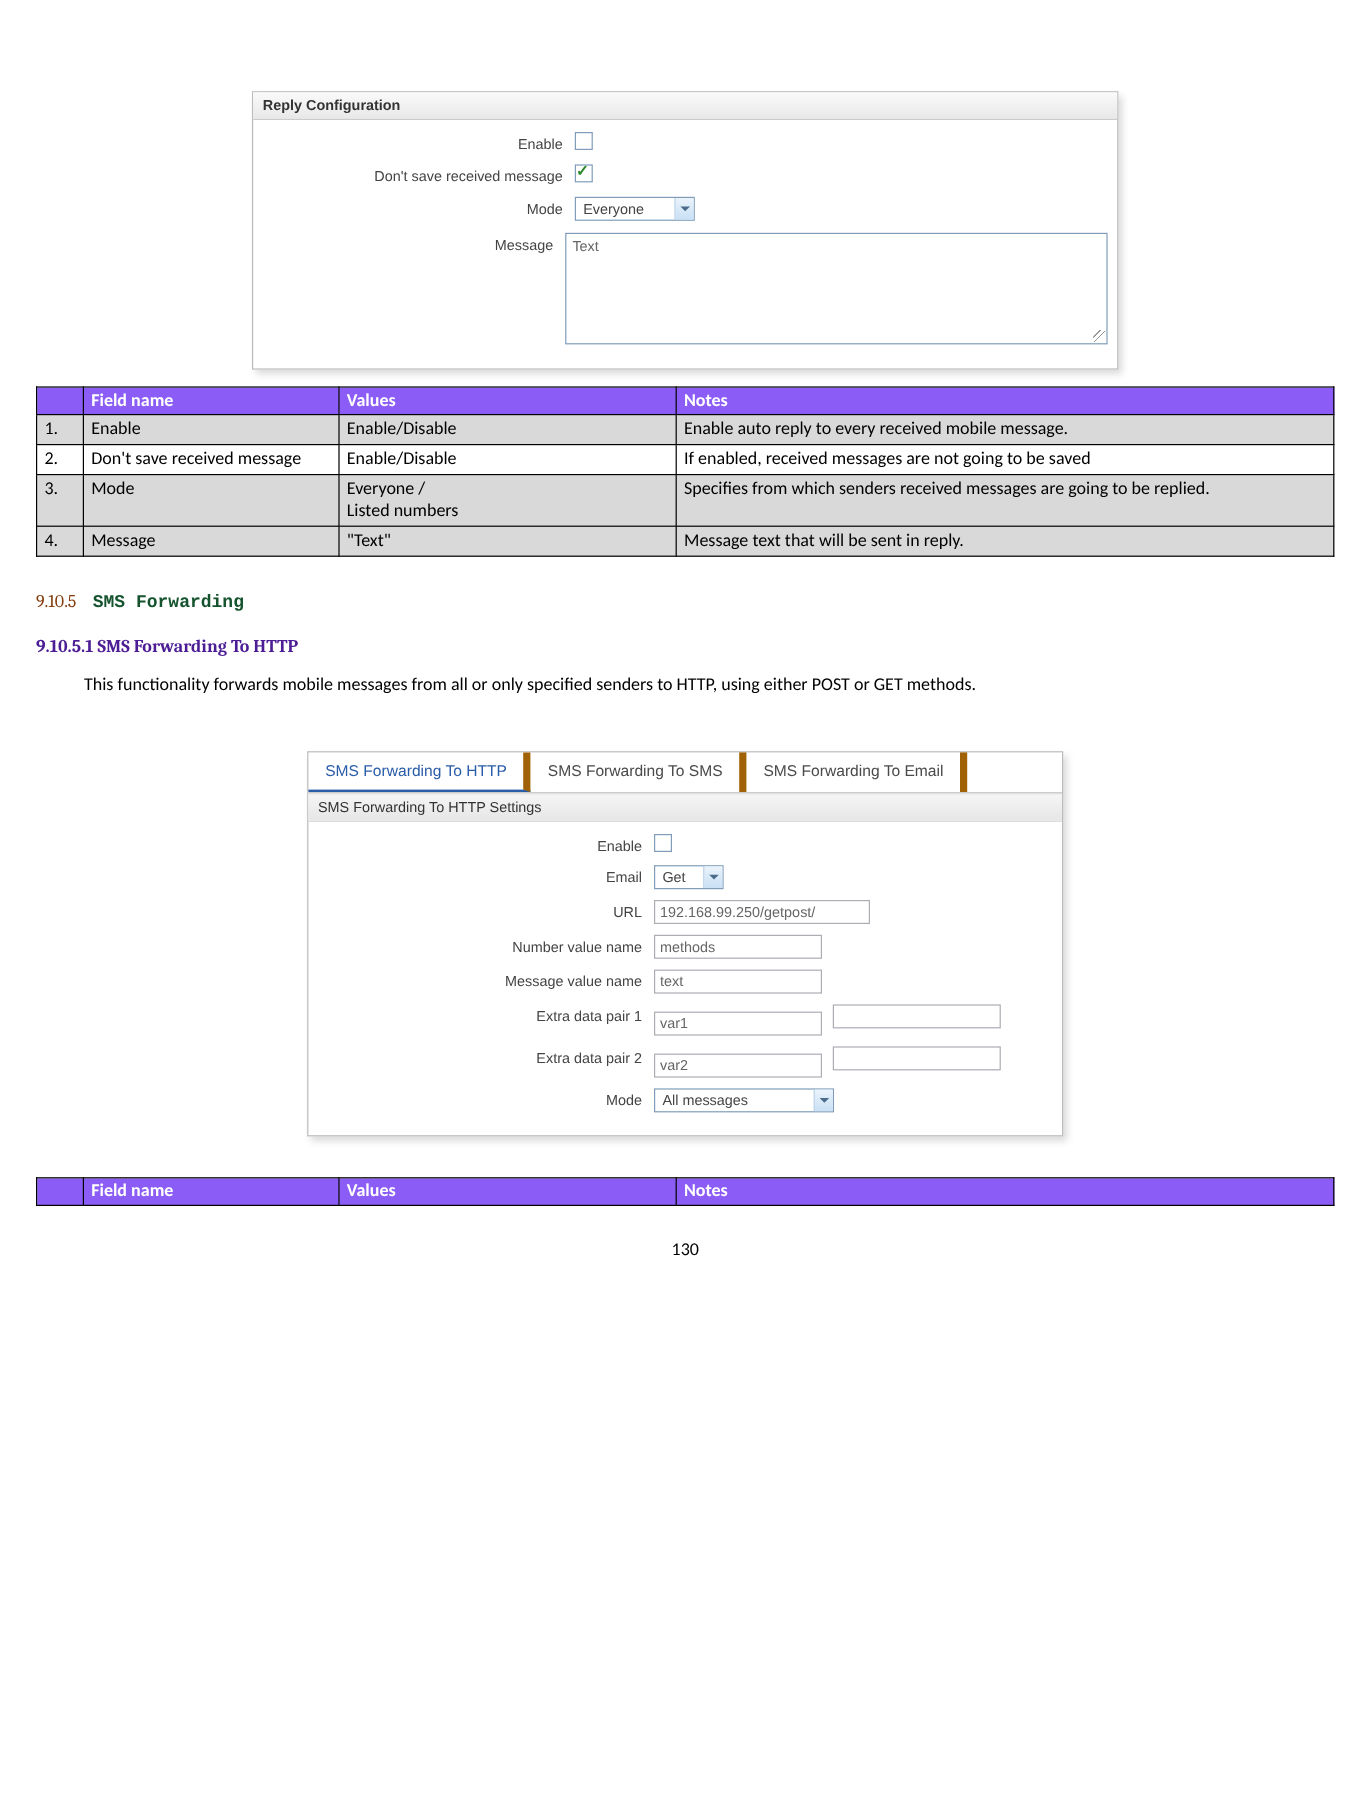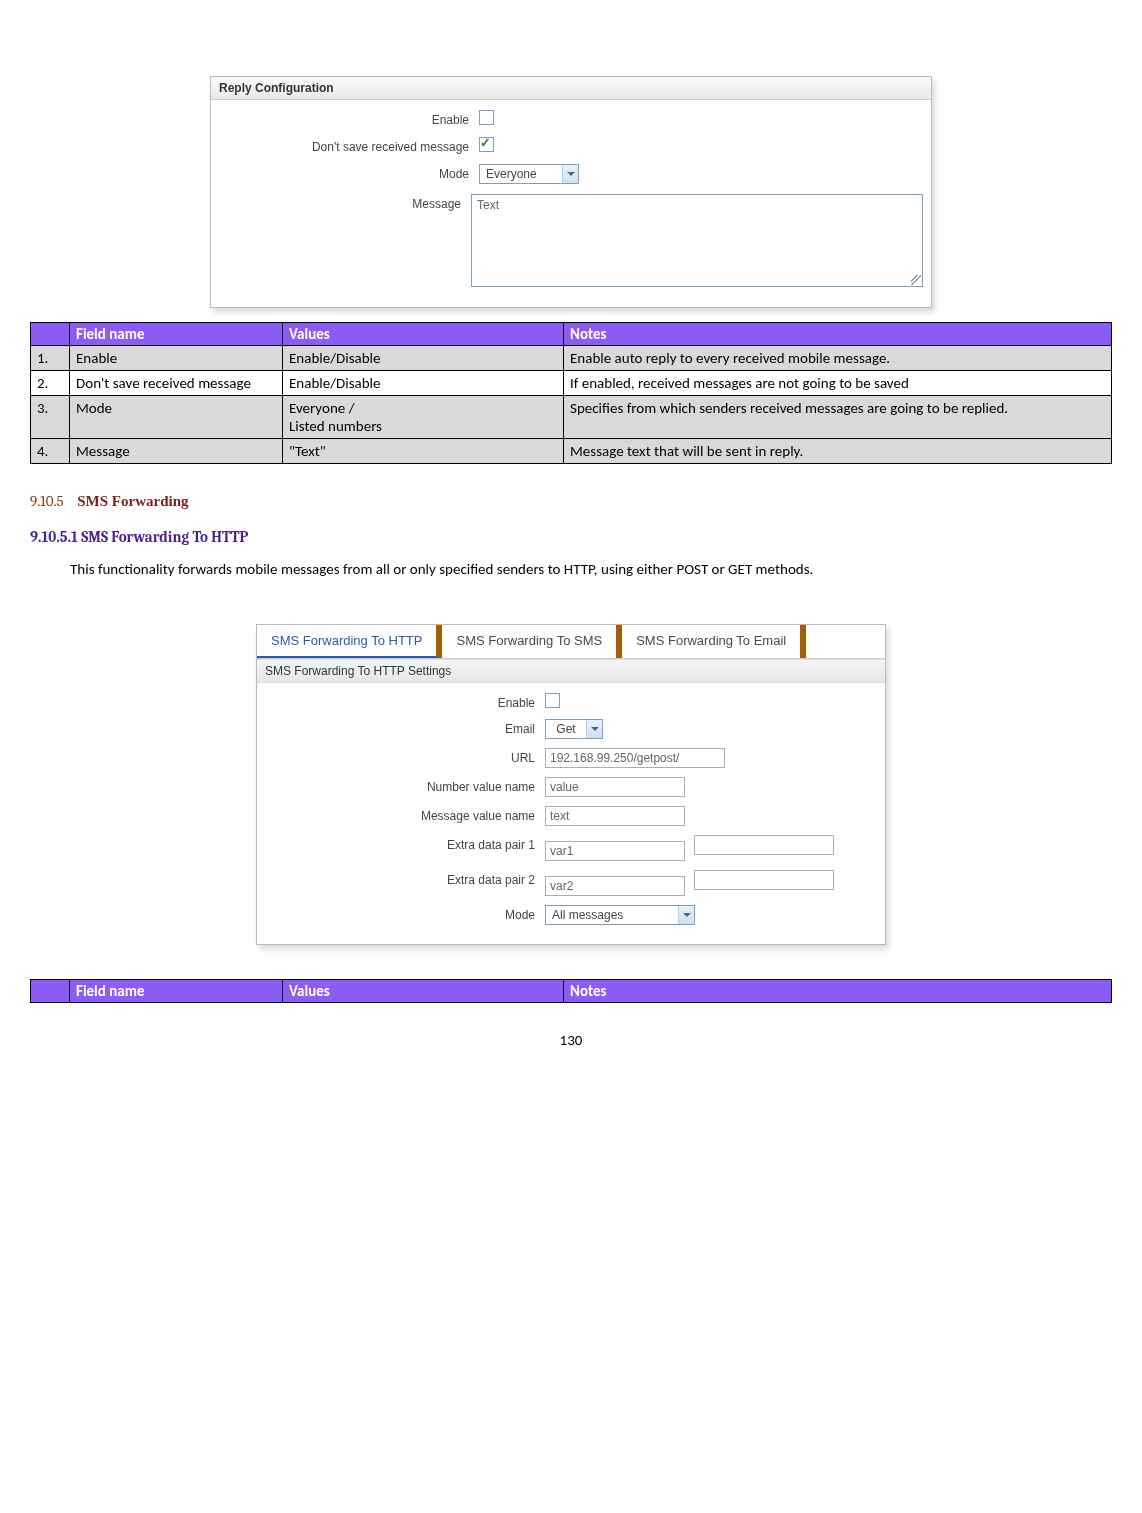--- a/index.html
+++ b/index.html
@@ -131,21 +131,21 @@
     vertical-align: top;
   }
   table.ftbl tr.grey td { background: #d9d9d9; }
   table.ftbl tr.white td { background: #fff; }
   .col-num { width: 26px; text-align: left; }
   .col-name { width: 200px; }
   .col-val { width: 268px; }
   .justify { text-align: justify; }
   
   .h3num { color: #833c0c; font-family: Cambria, serif; }
-  .h3txt { color: #7f1d1d; font-family: Liberation Serif, serif; font-weight: bold; }
+  .h3txt { color: #14532d; font-family: Liberation Mono, monospace; font-weight: bold; }
   .h4 { color: #4c1d95; font-family: Cambria, serif; font-weight: bold; }
   .secgap { margin-top: 28px; }
   
   .panel2 { width: 628px; }
   .tabbar {
     display: flex;
     border-bottom: 1px solid #ccc;
     font-family: Arial, sans-serif;
     font-size: 13px;
   }
@@ -273,32 +273,32 @@
     <div class="section-hdr">SMS Forwarding To HTTP Settings</div>
     <div class="panel-body">
       <div class="frow">
         <div class="flabel">Enable</div>
         <div class="fctrl"><span class="chk"></span></div>
       </div>
       <div class="frow">
         <div class="flabel">Email</div>
         <div class="fctrl">
           <div class="sel">
-            <span class="sel-txt" style="min-width:28px;text-align:center;">Get</span>
+            <span class="sel-txt" style="min-width:28px;">Get</span>
             <span class="sel-btn"></span>
           </div>
         </div>
       </div>
       <div class="frow">
         <div class="flabel">URL</div>
         <div class="fctrl"><span class="txtin w170">192.168.99.250/getpost/</span></div>
       </div>
       <div class="frow">
         <div class="flabel">Number value name</div>
-        <div class="fctrl"><span class="txtin w130">value</span></div>
+        <div class="fctrl"><span class="txtin w130">methods</span></div>
       </div>
       <div class="frow">
         <div class="flabel">Message value name</div>
         <div class="fctrl"><span class="txtin w130">text</span></div>
       </div>
       <div class="frow">
         <div class="flabel">Extra data pair 1</div>
         <div class="fctrl">
           <span class="txtin w130">var1</span>
           <span class="txtin w130" style="margin-left:6px;"></span>

